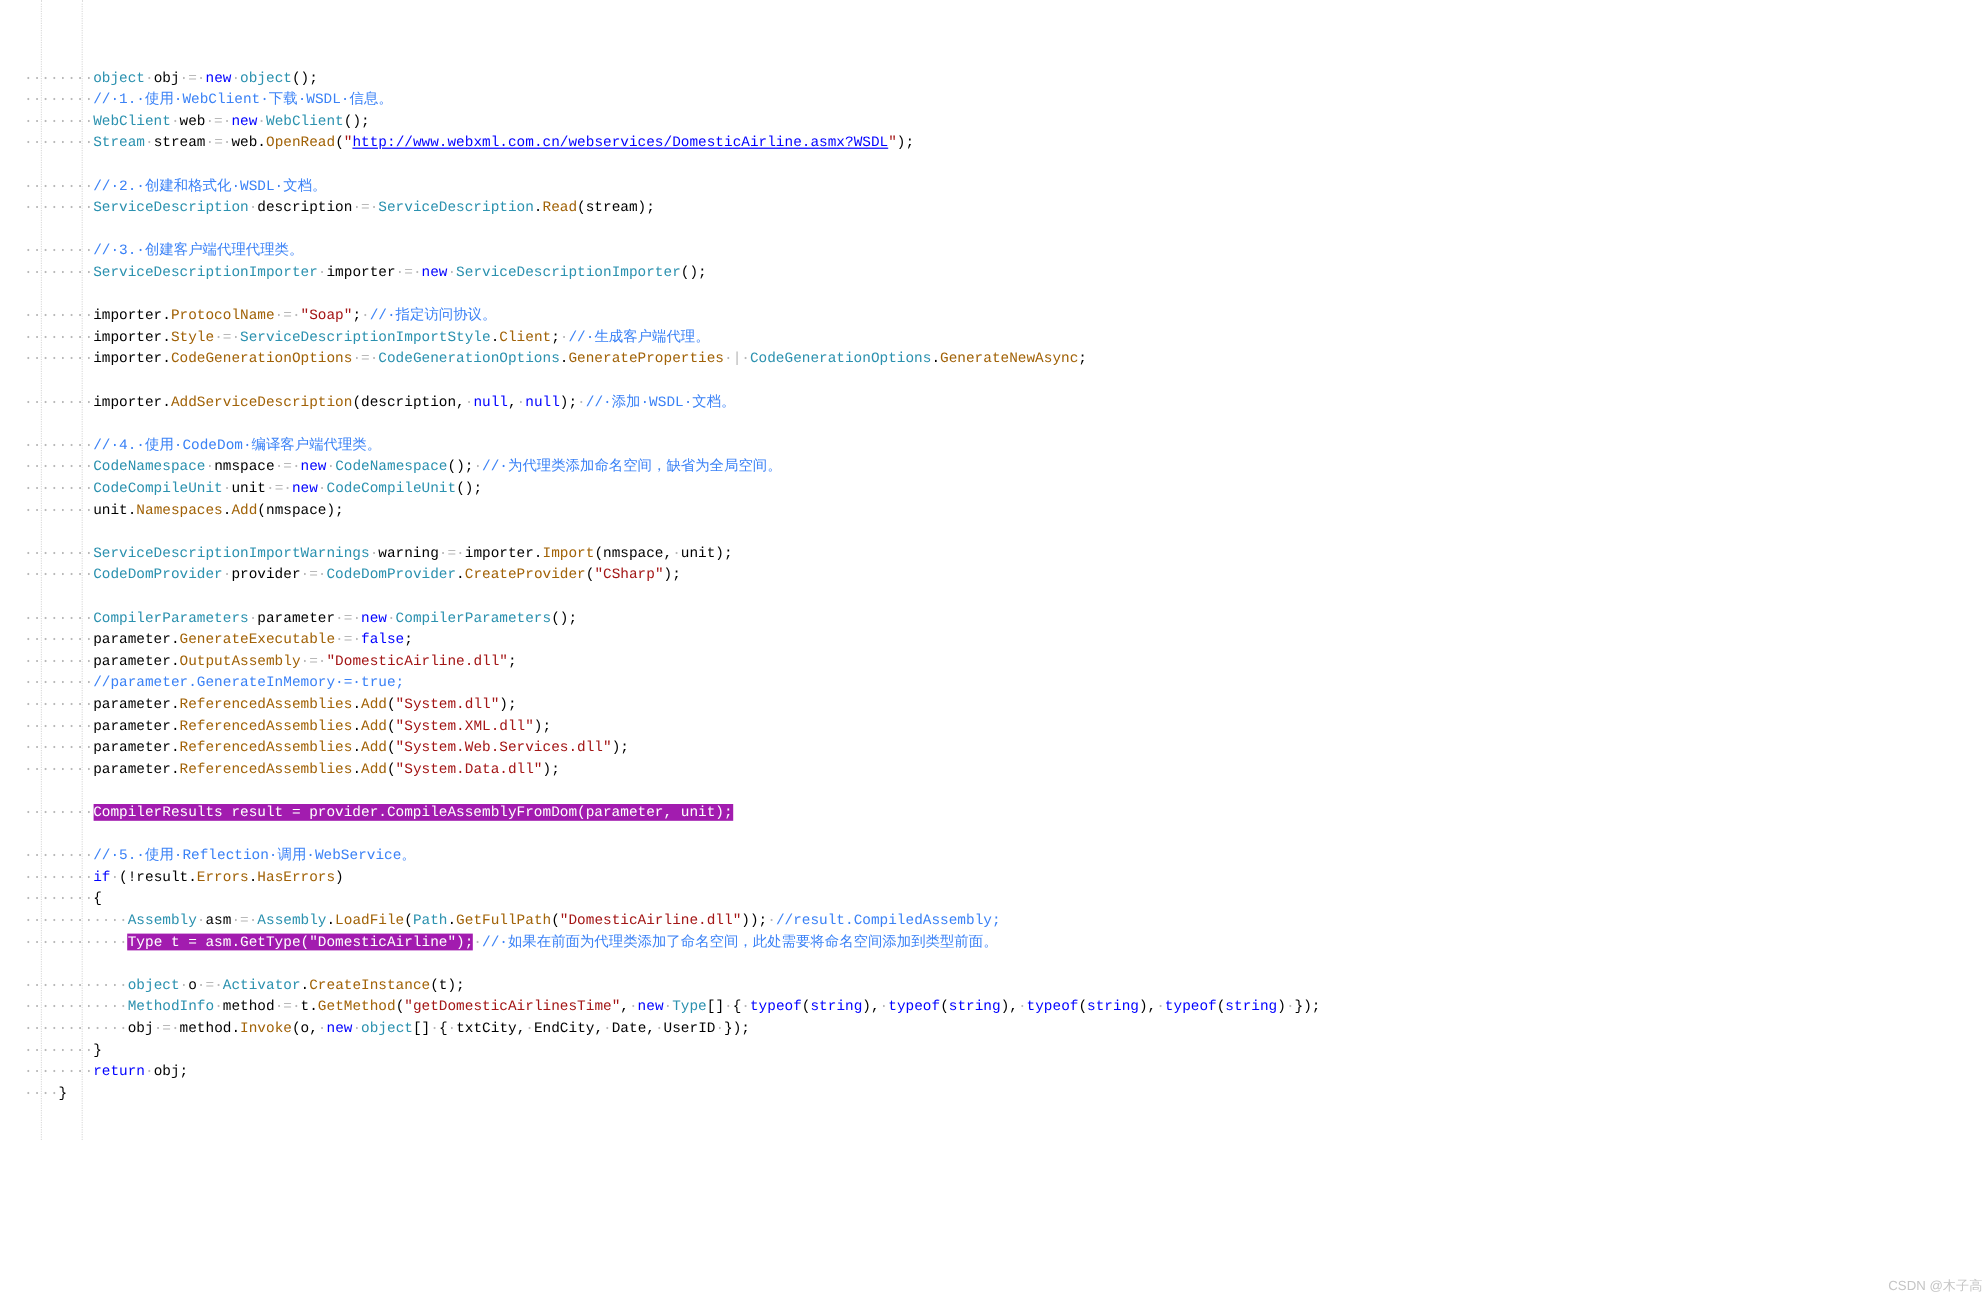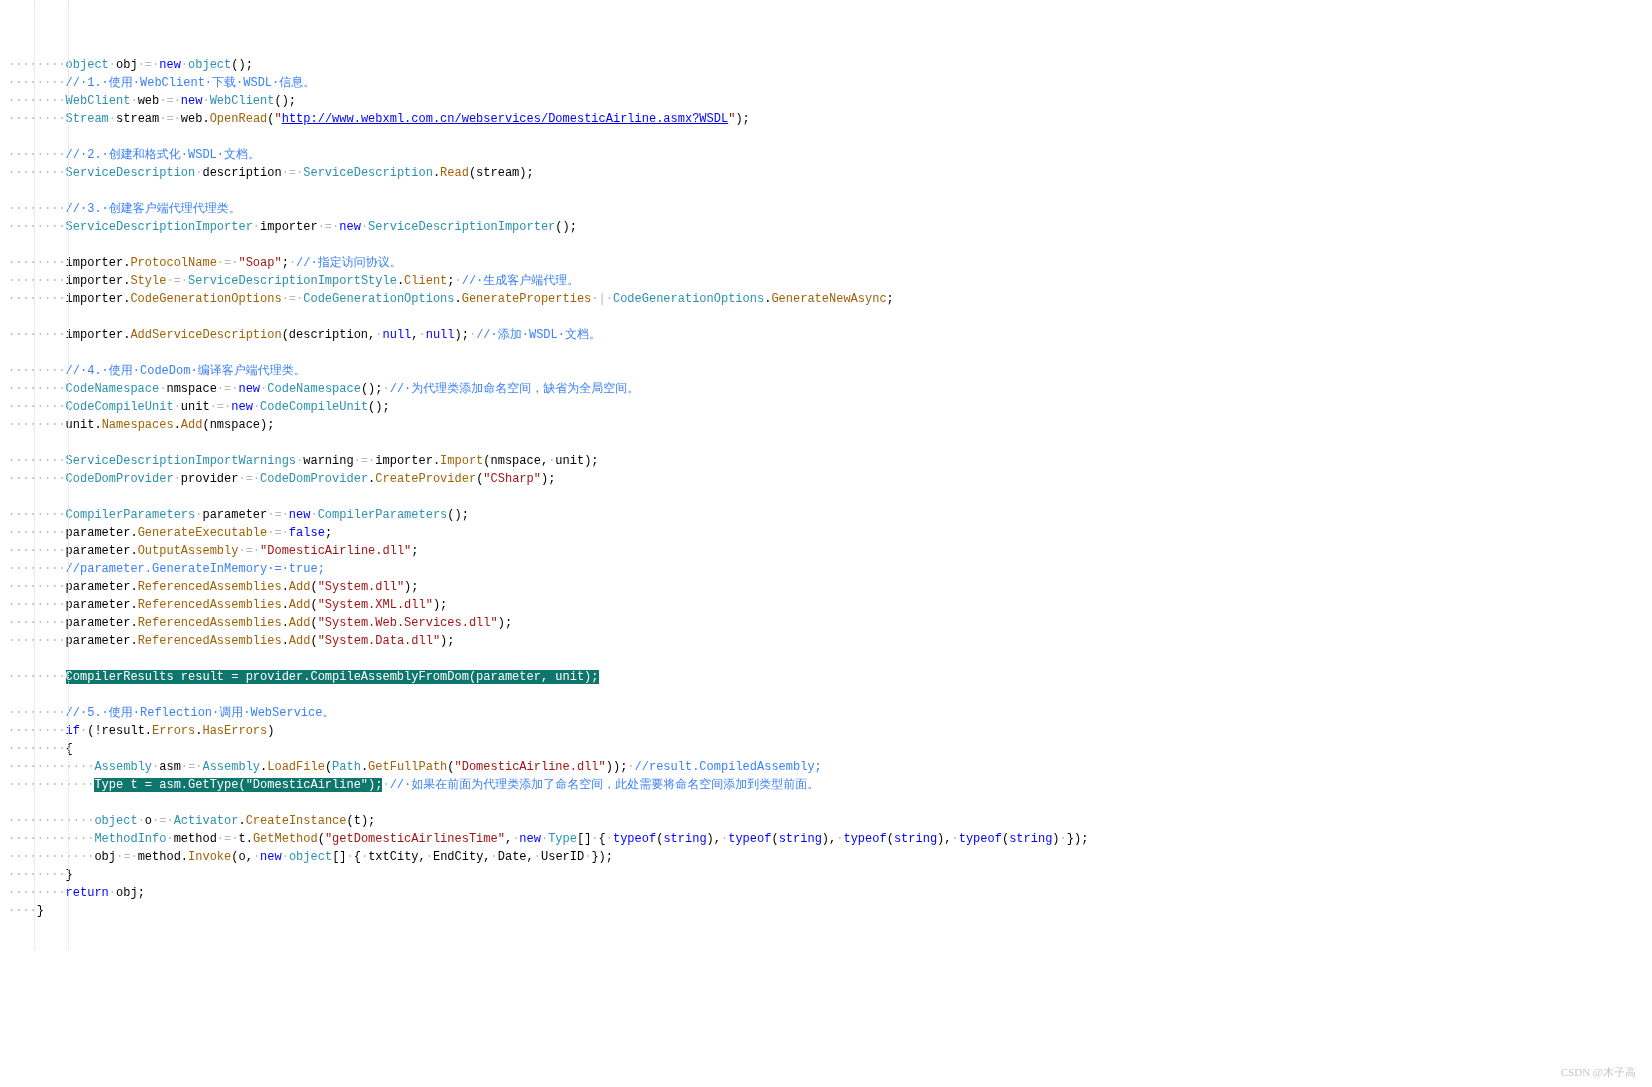--- a/index.html
+++ b/index.html
@@ -5,47 +5,47 @@
   html,body {
     margin:0; padding:0;
     background:#ffffff;
     font-family: "Consolas","Courier New",monospace;
     font-size:12px;
     line-height:18px;
     color:#000;
     width:1652px;
   }
   .editor {
-    padding:2px 0 30px 4px;
+    padding:2px 0 30px 16px;
     position:relative;
     white-space:pre;
     overflow:hidden;
   }
   .line {
     display:block;
     white-space:pre;
     padding-left:4px;
   }
   .ws  { color:#b8b8b8; }
   .cm  { color:#3b82f6; }
   .kw  { color:#0000ff; }
   .ty  { color:#2b91af; }
   .id  { color:#000000; }
   .fn  { color:#a16207; }
   .str { color:#a31515; }
   .url { color:#0000ff; text-decoration:underline; }
   .hl  {
-    background:#0f766e;
+    background:#a21caf;
     color:#ffffff;
   }
   .watermark {
     position:absolute;
-    right:16px;
+    right:0;
     bottom:6px;
-    font-family: Liberation Serif, serif;
+    font-family: Liberation Sans, sans-serif;
     font-size:11px;
     color:#c5c5c5;
     white-space:nowrap;
   }
   .guides {
     position:absolute;
     top:0; left:0; bottom:0;
     border-left:1px dotted #dcdcdc;
   }
   .g1 { left:34px; }

